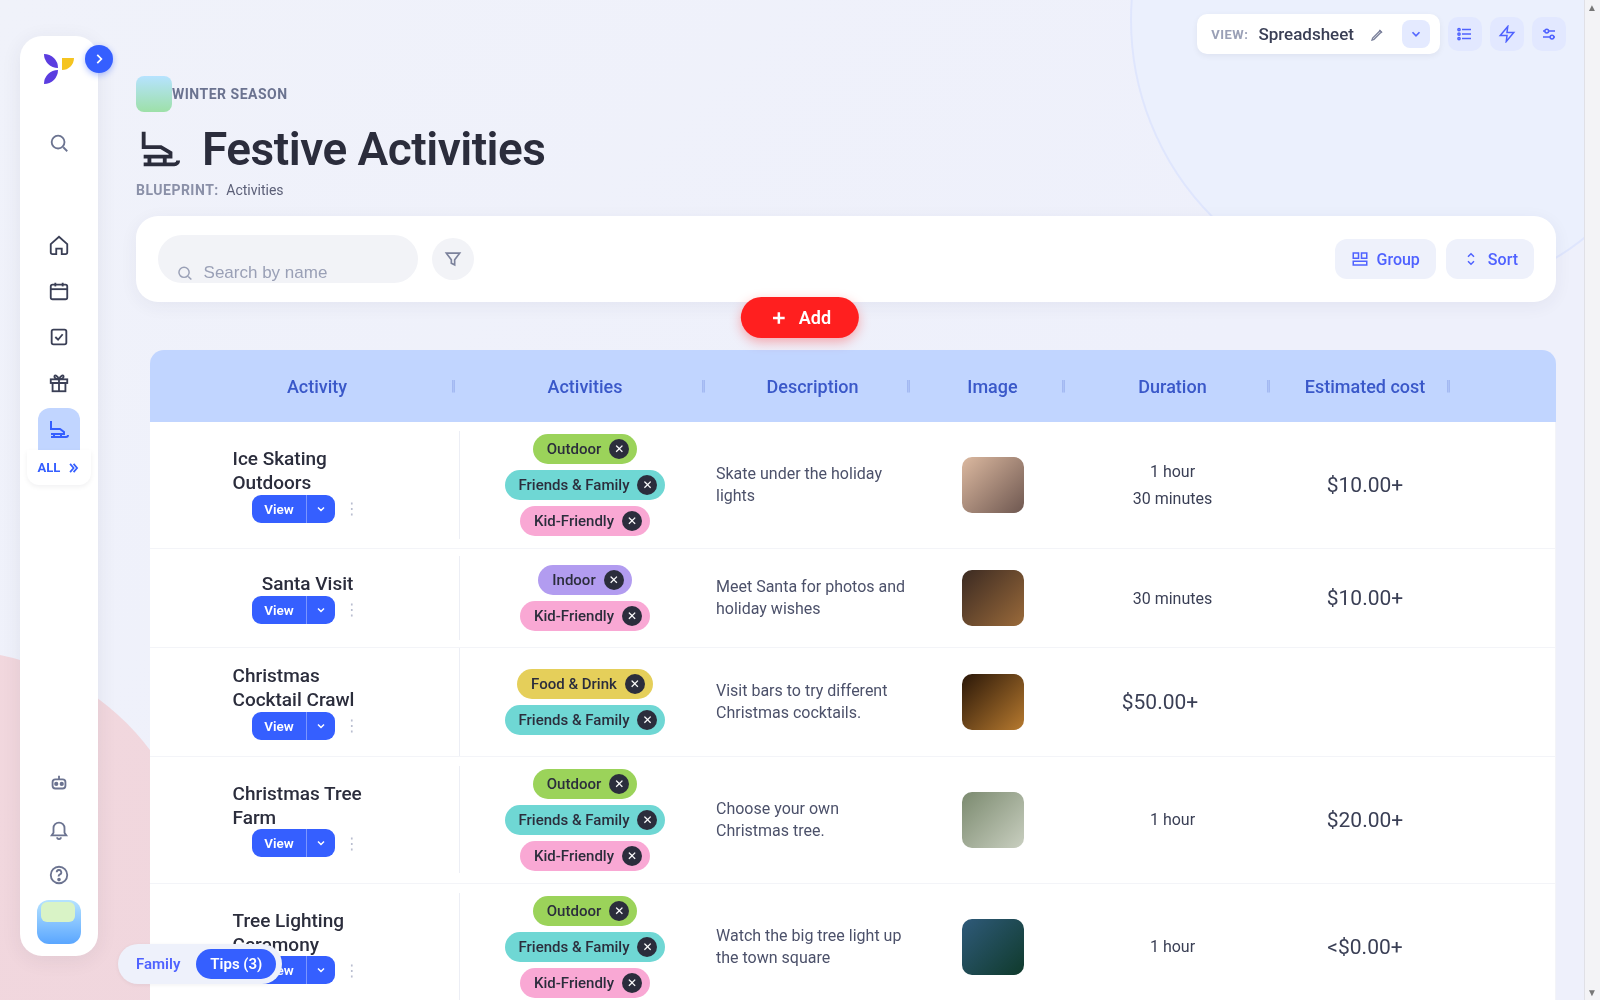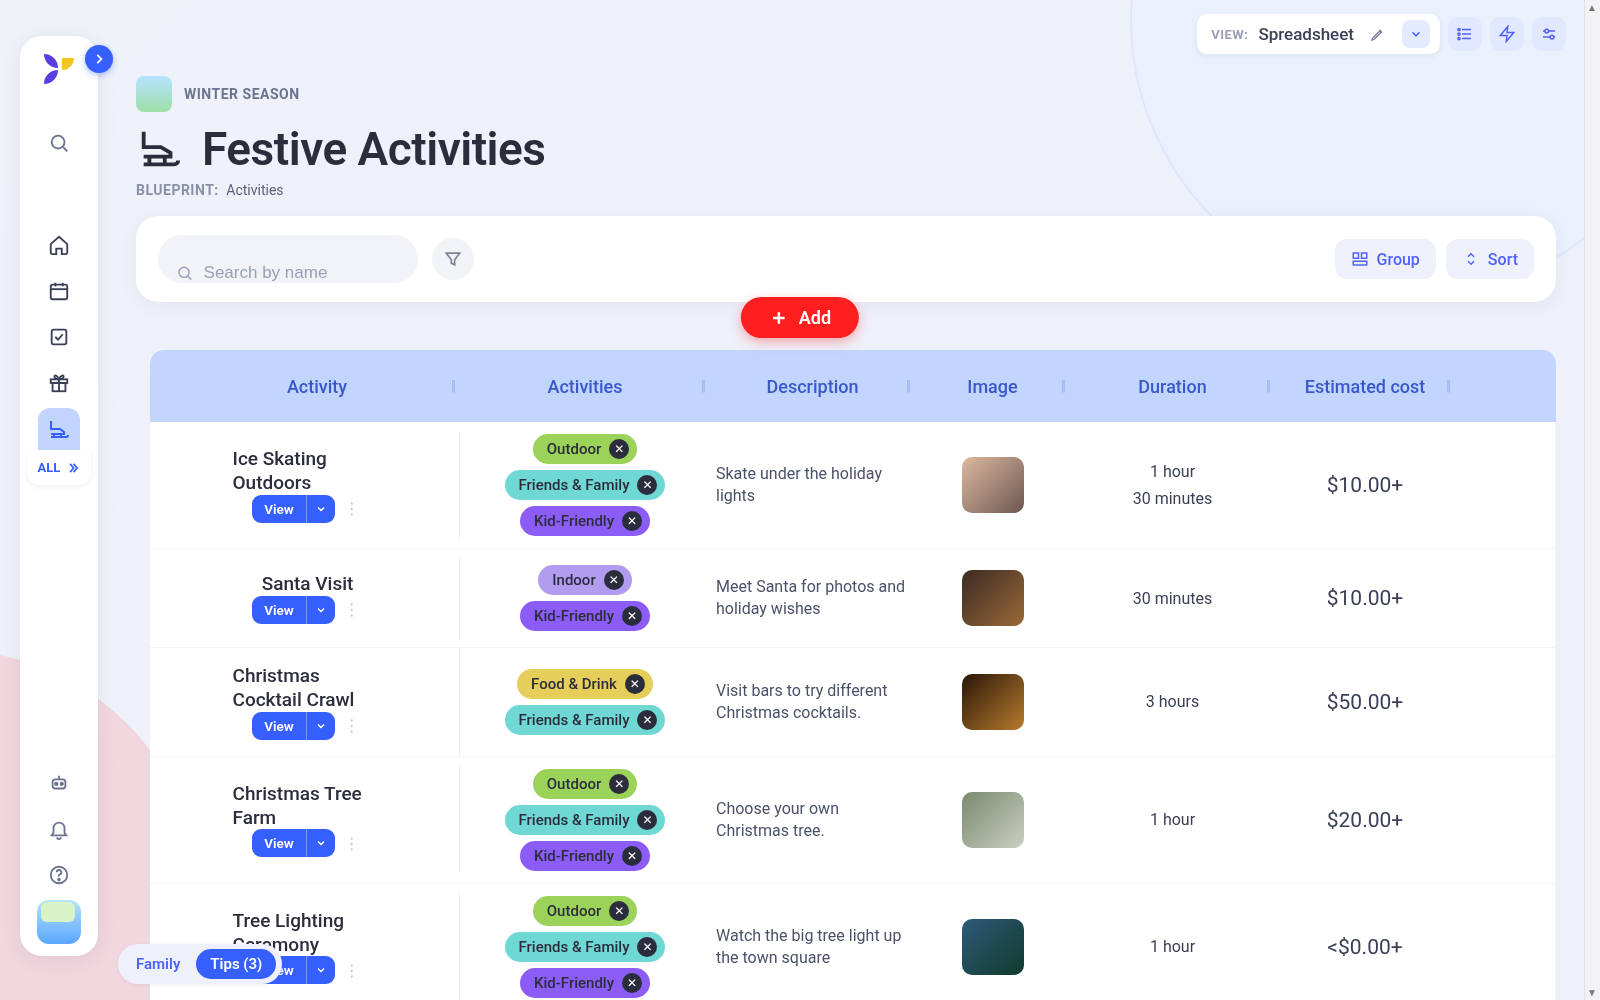--- a/index.html
+++ b/index.html
@@ -107,21 +107,21 @@
     content:''; position:absolute; left:4px; top:2px; width:34px; height:20px;
     background:#d9f3c6; border-radius:6px;
   }
   
   .header {
     position: absolute;
     left: 136px; top: 76px;
     right: 60px;
   }
   .breadcrumb {
-    display:flex; align-items:center; gap:12px;
+    display:flex; align-items:center; 
     font-size: 14px; font-weight:700; letter-spacing:.5px;
     color:#6b7390;
   }
   .bc-ico {
     width: 36px; height:36px; border-radius:8px;
     background: linear-gradient(180deg,#b6e3ff,#9de0a8);
   }
   .title-row { display:flex; align-items:center; gap:20px; margin-top: 10px;}
   .title-row h1 { font-size: 46px; font-weight:600; color:#2b2d3c; letter-spacing:-.5px;}
   .skate-ico { font-size: 40px; color:#2b2d3c; }
@@ -232,21 +232,21 @@
     display:inline-flex; align-items:center; gap:8px;
     border-radius:16px; padding:5px 8px 5px 14px;
     font-size:15px; color:#2b2d3c; font-weight:500;
   }
   .tag .x{
     width:20px;height:20px;border-radius:50%;background:#2b2d3c;color:#fff;
     display:flex;align-items:center;justify-content:center;font-size:12px;line-height:1;
   }
   .t-outdoor{ background:#9bd35a;}
   .t-ff{ background:#6fd7d4;}
-  .t-kid{ background:#8b5cf6;}
+  .t-kid{ background:#f9a8d4;}
   .t-indoor{ background:#b29cf0;}
   .t-food{ background:#e5cf5a;}
   .td.col-desc{ color:#4c516a; line-height:1.35;}
   .td.col-img{ justify-content:center;}
   .img-ph{
     width:62px;height:56px;border-radius:10px;
   }
   .td.col-dur{ justify-content:center; gap:8px; color:#3a3f55;}
   .td.col-cost{ justify-content:center; font-size:21px; color:#3a3f55;}
   
@@ -560,23 +560,20 @@
       </div>
     </div>
     <div class="td col-tags ">
           <span class="tag t-food">Food &amp; Drink<span class="x">✕</span></span>
           <span class="tag t-ff">Friends &amp; Family<span class="x">✕</span></span>
         </div>
     <div class="td col-desc">Visit bars to try different Christmas cocktails.</div>
     <div class="td col-img">
           <div class="img-ph" style="background:linear-gradient(135deg,#2a1708,#b77a2f);"></div>
         </div>
-    <div class="td col-dur">
-          <span>3 hours</span>
-        </div>
     <div class="td col-cost">$50.00+</div>
   </div>
       <div class="trow">
     <div class="td col-activity">
       <div class="act-title">Christmas Tree Farm</div>
       <div style="display:flex;align-items:center;">
         <div class="view-chip">
           <span class="v">View</span>
           <span class="c">
                 <svg width="12" height="12" viewBox="0 0 24 24" fill="none" stroke="#fff" stroke-width="3">

